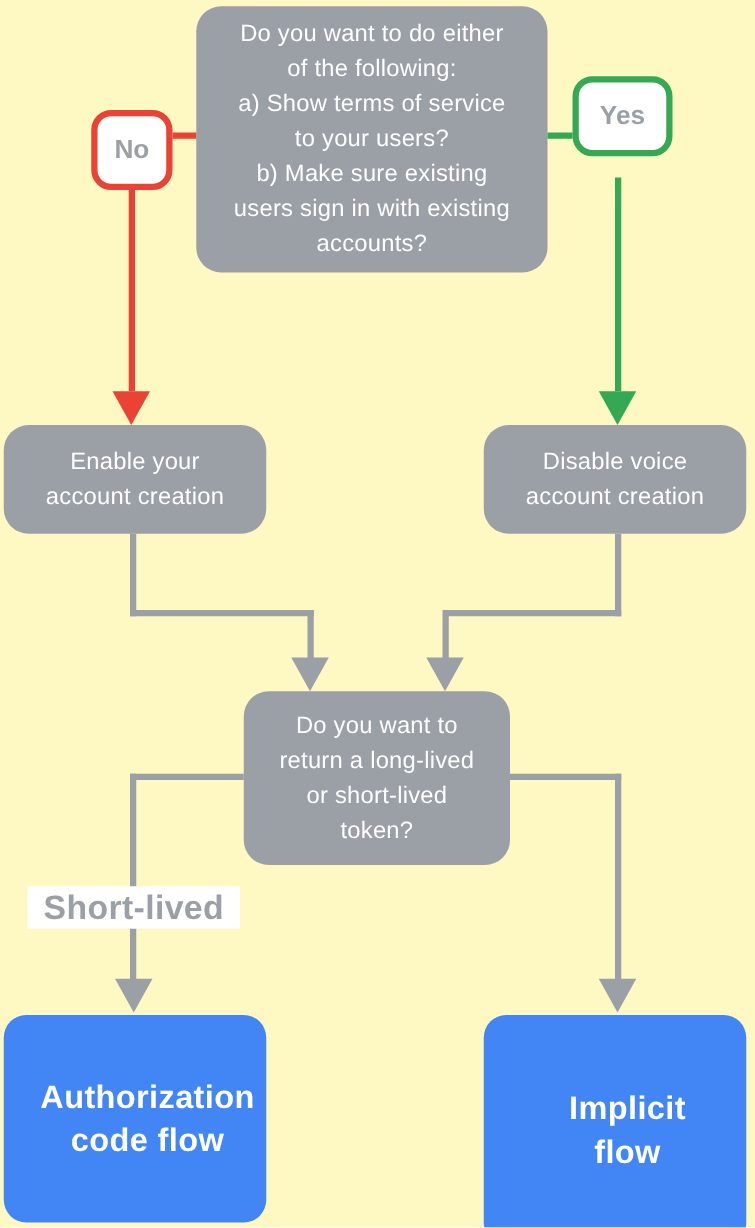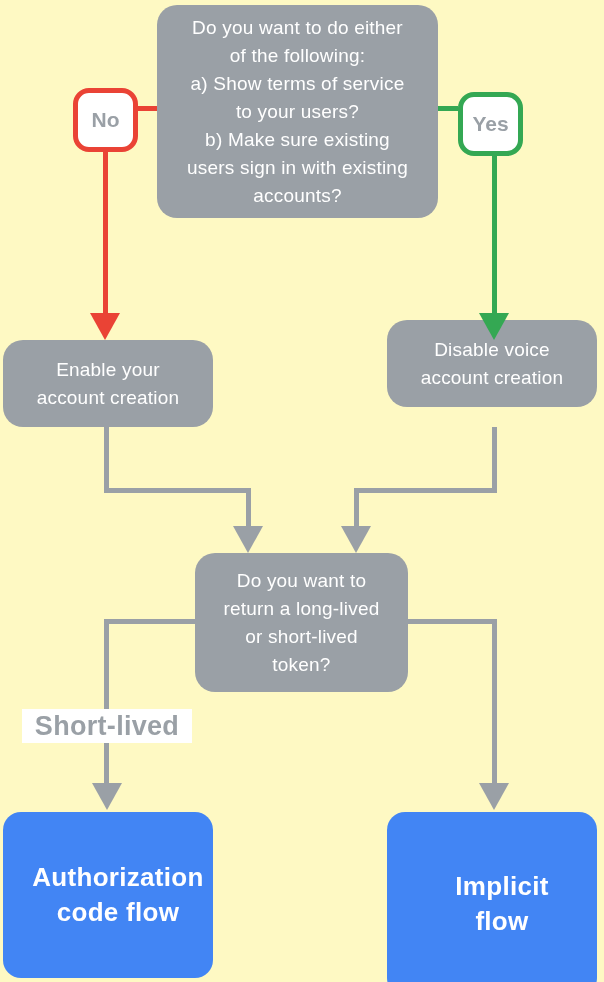--- a/index.html
+++ b/index.html
@@ -76,29 +76,29 @@
     color: #9AA0A6;
     font-size: 27px;
     font-weight: bold;
     letter-spacing: 0.3px;
     z-index: 2;
   }
 
   
   #start-box    { left: 157px; top: 5px;   width: 281px; height: 213px; padding: 0 12px; }
   #no-badge     { left: 73px;  top: 88px;  width: 65px;  height: 64px; }
-  #yes-badge    { left: 458px; top: 92px;  width: 65px;  height: 64px; }
+  #yes-badge    { left: 458px; top: 61px;  width: 80px;  height: 64px; }
   #no-hline     { left: 138px; top: 106px; width: 19px;  height: 5px; }
   #yes-hline    { left: 438px; top: 106px; width: 20px;  height: 5px; }
   #no-vline     { left: 103px; top: 142px; width: 5px;   height: 171px; }
   #yes-vline    { left: 492px; top: 142px; width: 5px;   height: 171px; }
   #no-arrow     { left: 90px;  top: 313px; }
   #yes-arrow    { left: 479px; top: 313px; }
   #enable-box   { left: 3px;   top: 340px; width: 210px; height: 87px; }
-  #disable-box  { left: 387px; top: 320px; width: 210px; height: 87px; }
+  #disable-box  { left: 387px; top: 340px; width: 210px; height: 87px; }
   #merge-l-v1   { left: 104px; top: 427px; width: 5px;   height: 66px; }
   #merge-l-h    { left: 104px; top: 488px; width: 147px; height: 5px; }
   #merge-l-v2   { left: 246px; top: 488px; width: 5px;   height: 40px; }
   #merge-l-arrow{ left: 233px; top: 526px; }
   #merge-r-v1   { left: 492px; top: 427px; width: 5px;   height: 66px; }
   #merge-r-h    { left: 355px; top: 488px; width: 142px; height: 5px; }
   #merge-r-v2   { left: 354px; top: 488px; width: 5px;   height: 40px; }
   #merge-r-arrow{ left: 341px; top: 526px; }
   #token-box    { left: 195px; top: 553px; width: 213px; height: 139px; padding: 12px 10px; }
   #short-h      { left: 104px; top: 619px; width: 91px;  height: 5px; }

